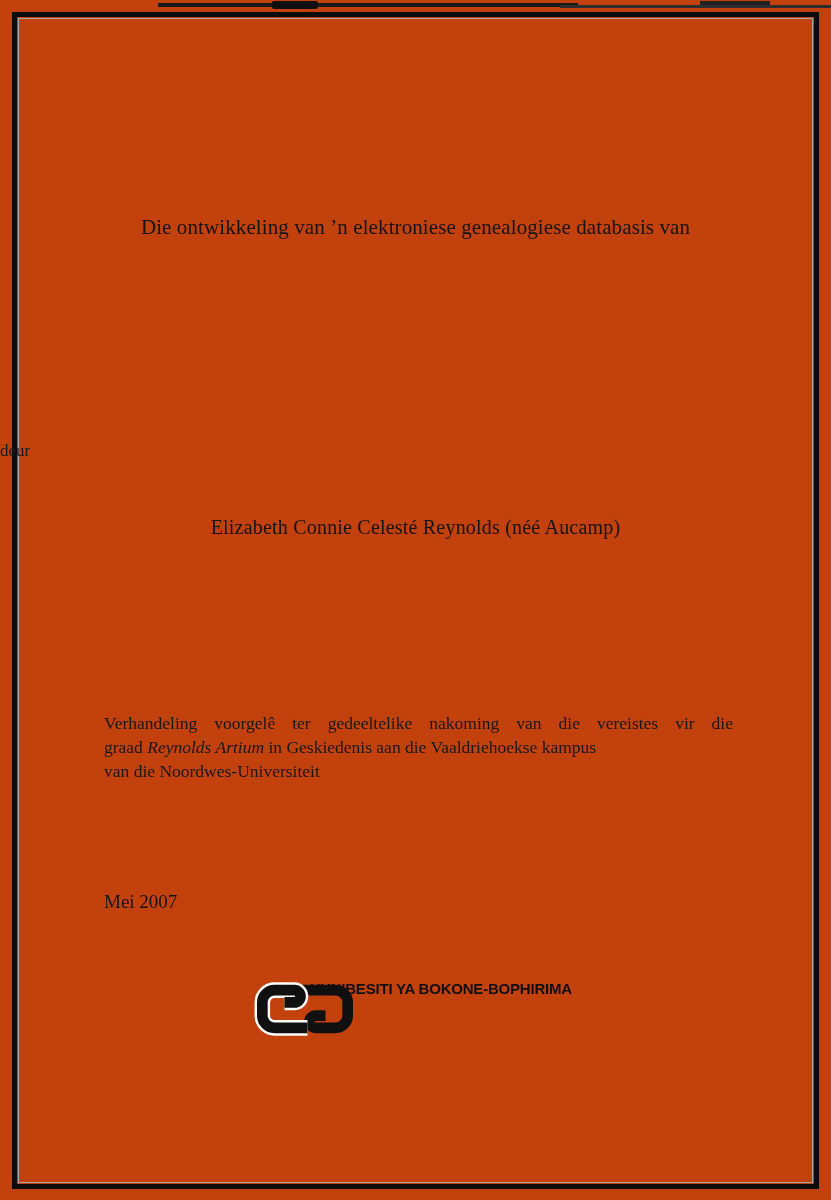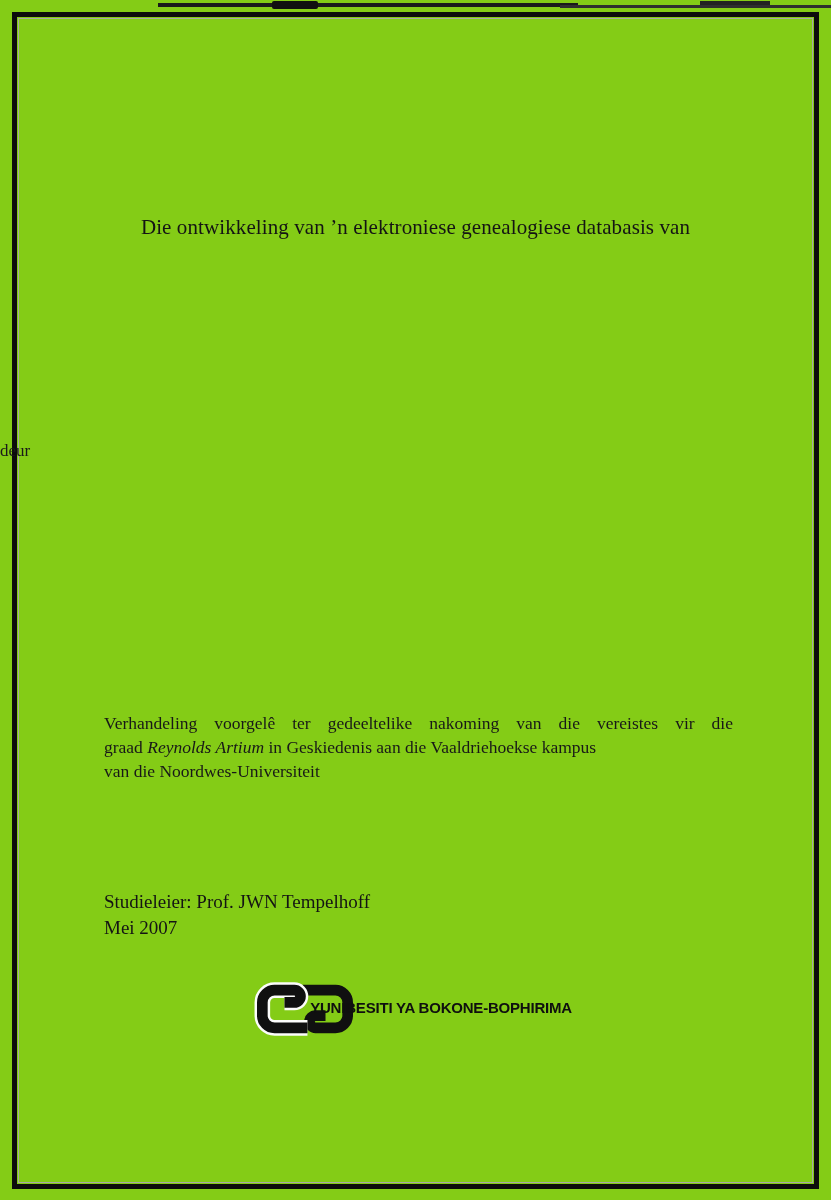--- a/index.html
+++ b/index.html
@@ -5,21 +5,21 @@
   html, body { margin: 0; padding: 0; }
   body {
     width: 831px; height: 1200px;
     background: #ffffff;
     font-family: "Liberation Serif", serif;
     position: relative;
     overflow: hidden;
   }
   .page {
     position: absolute; inset: 0;
-    background: #84cc16;
+    background: #c2410c;
     color: #161616;
   }
   
   .scan-top-a { position: absolute; left: 158px; top: 3px; width: 420px; height: 4px; background: #1a1a1a; }
   .scan-top-b { position: absolute; left: 272px; top: 1px; width: 46px; height: 8px; background: #101010; border-radius: 2px; }
   .scan-top-c { position: absolute; left: 560px; top: 5px; width: 271px; height: 3px; background: #2e2e2e; }
   .scan-top-d { position: absolute; left: 700px; top: 1px; width: 70px; height: 4px; background: #222; }
 
   .frame {
     position: absolute; left: 12px; top: 12px; right: 12px; bottom: 11px;
@@ -68,50 +68,49 @@
     position: absolute; left: 253px; top: 977px;
     width: 104px; height: 64px;
   }
   .logo-text {
     position: absolute; left: 296px; top: 980px; width: 276px;
     text-align: right;
     font-family: "Liberation Sans", sans-serif;
     font-size: 15px; font-weight: 700; line-height: 17.5px;
     letter-spacing: -0.2px; color: #0f0f0f;
     white-space: nowrap;
-    margin-top: 19px;
   }
 </style>
 </head>
 <body>
 
 <div class="page">
 
   <div class="scan-top-a"></div>
   <div class="scan-top-b"></div>
   <div class="scan-top-c"></div>
   <div class="scan-top-d"></div>
 
   <div class="frame"></div>
 
   <div class="title-block">
     <div>Die ontwikkeling van ’n elektroniese genealogiese databasis van</div>
   </div>
 
   <div class="byline">deur</div>
 
+  <div class="author">Elizabeth Connie Celesté Reynolds (néé Aucamp)</div>
 
   <div class="statement">
     <div class="justify">Verhandeling voorgelê ter gedeeltelike nakoming van die vereistes vir die</div>
     <div><span>graad </span><span class="italic">Reynolds Artium</span><span> in Geskiedenis aan die Vaaldriehoekse kampus</span></div>
     <div>van die Noordwes-Universiteit</div>
   </div>
 
   <div class="supervisor-block">
-    <div>Studieleier: Prof. JWN Tempelhoff</div>
     <div>Mei 2007</div>
   </div>
 
   <div class="logo">
     <svg class="logo-mark" viewBox="0 0 126 78" xmlns="http://www.w3.org/2000/svg" aria-hidden="true">
       <defs>
         <path id="nwu-link" fill="none" d="M 38 31 L 50 31 A 7.5 7.5 0 0 0 57.5 23.5 A 7.5 7.5 0 0 0 50 16 L 26 16 A 15 15 0 0 0 11 31 L 11 47 A 15 15 0 0 0 26 62 L 66 62"></path>
       </defs>
       <use href="#nwu-link" transform="rotate(180 63 39)" stroke="#101010" stroke-width="13"></use>
       <use href="#nwu-link" stroke="#fcfcfb" stroke-width="19"></use>

